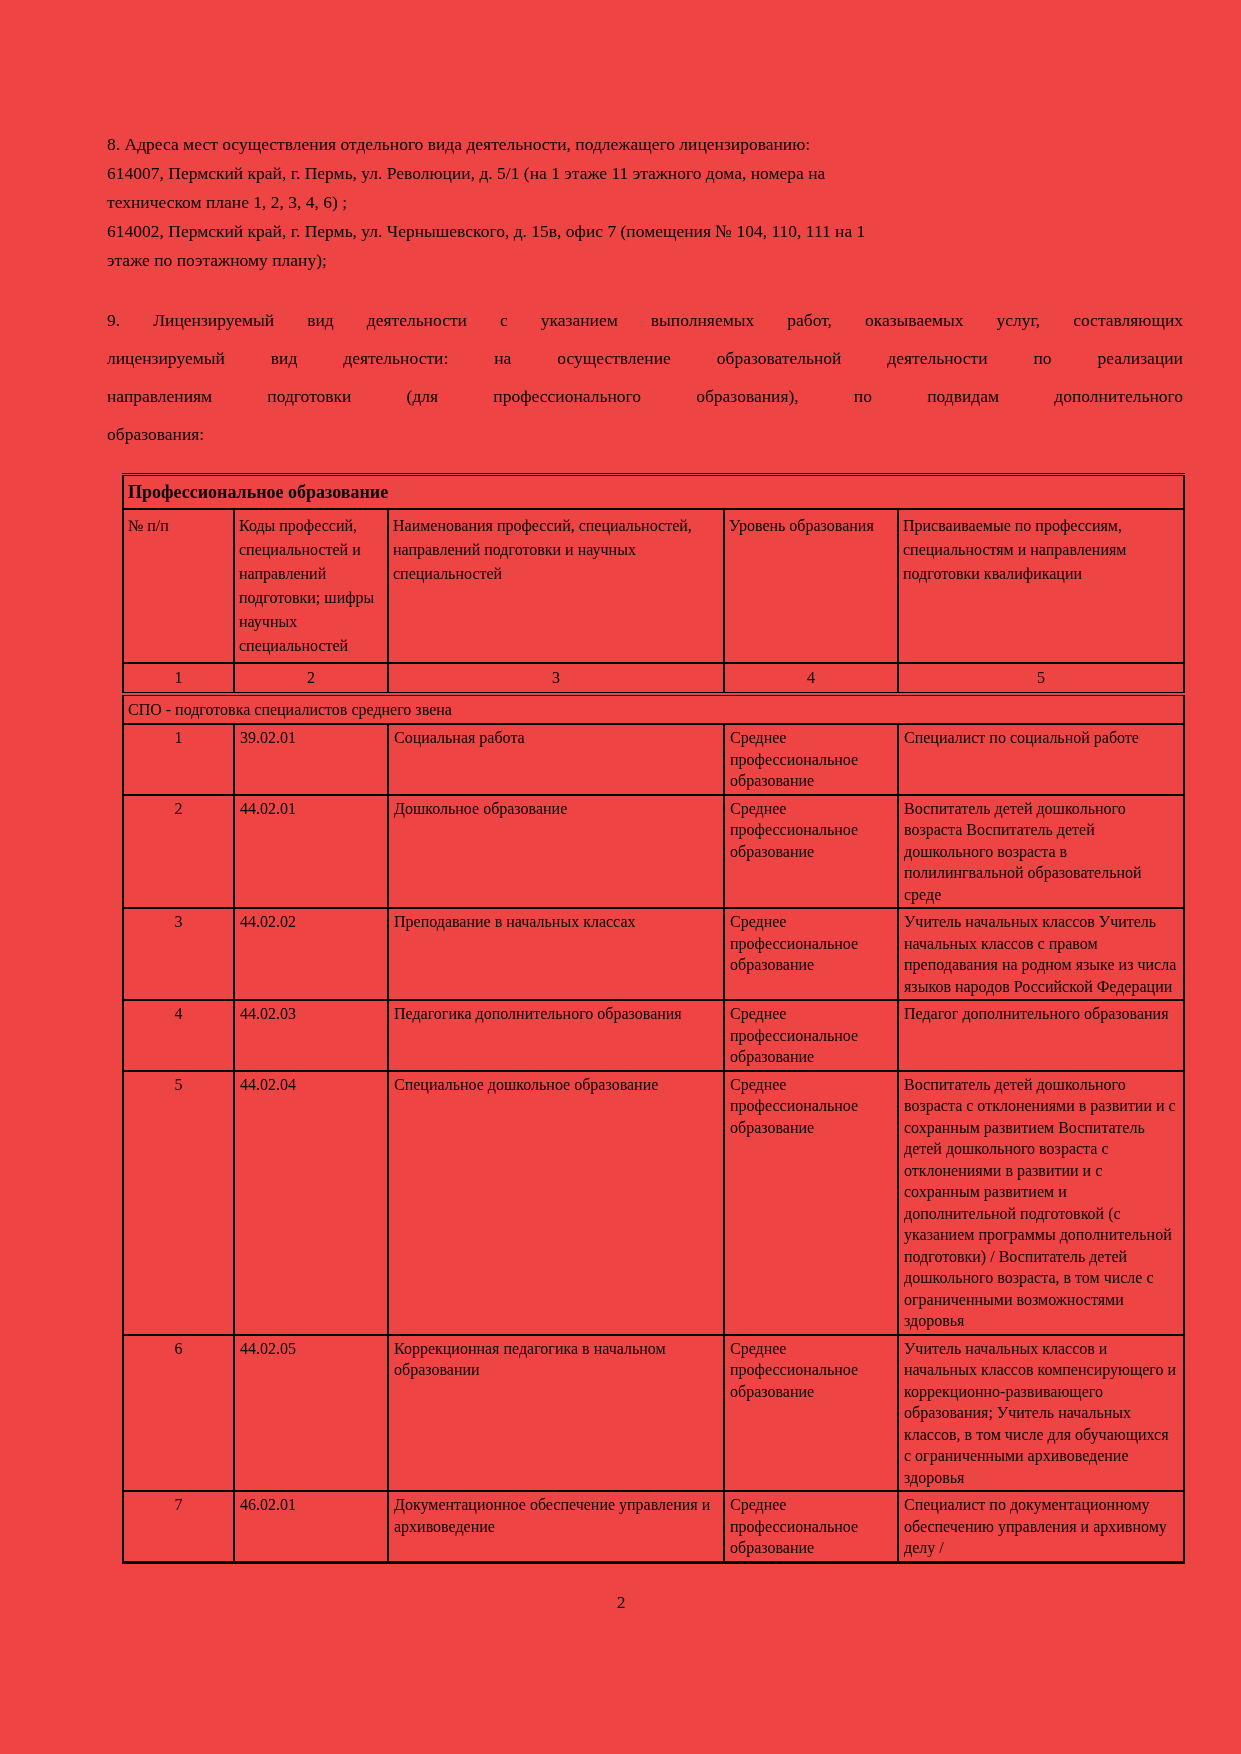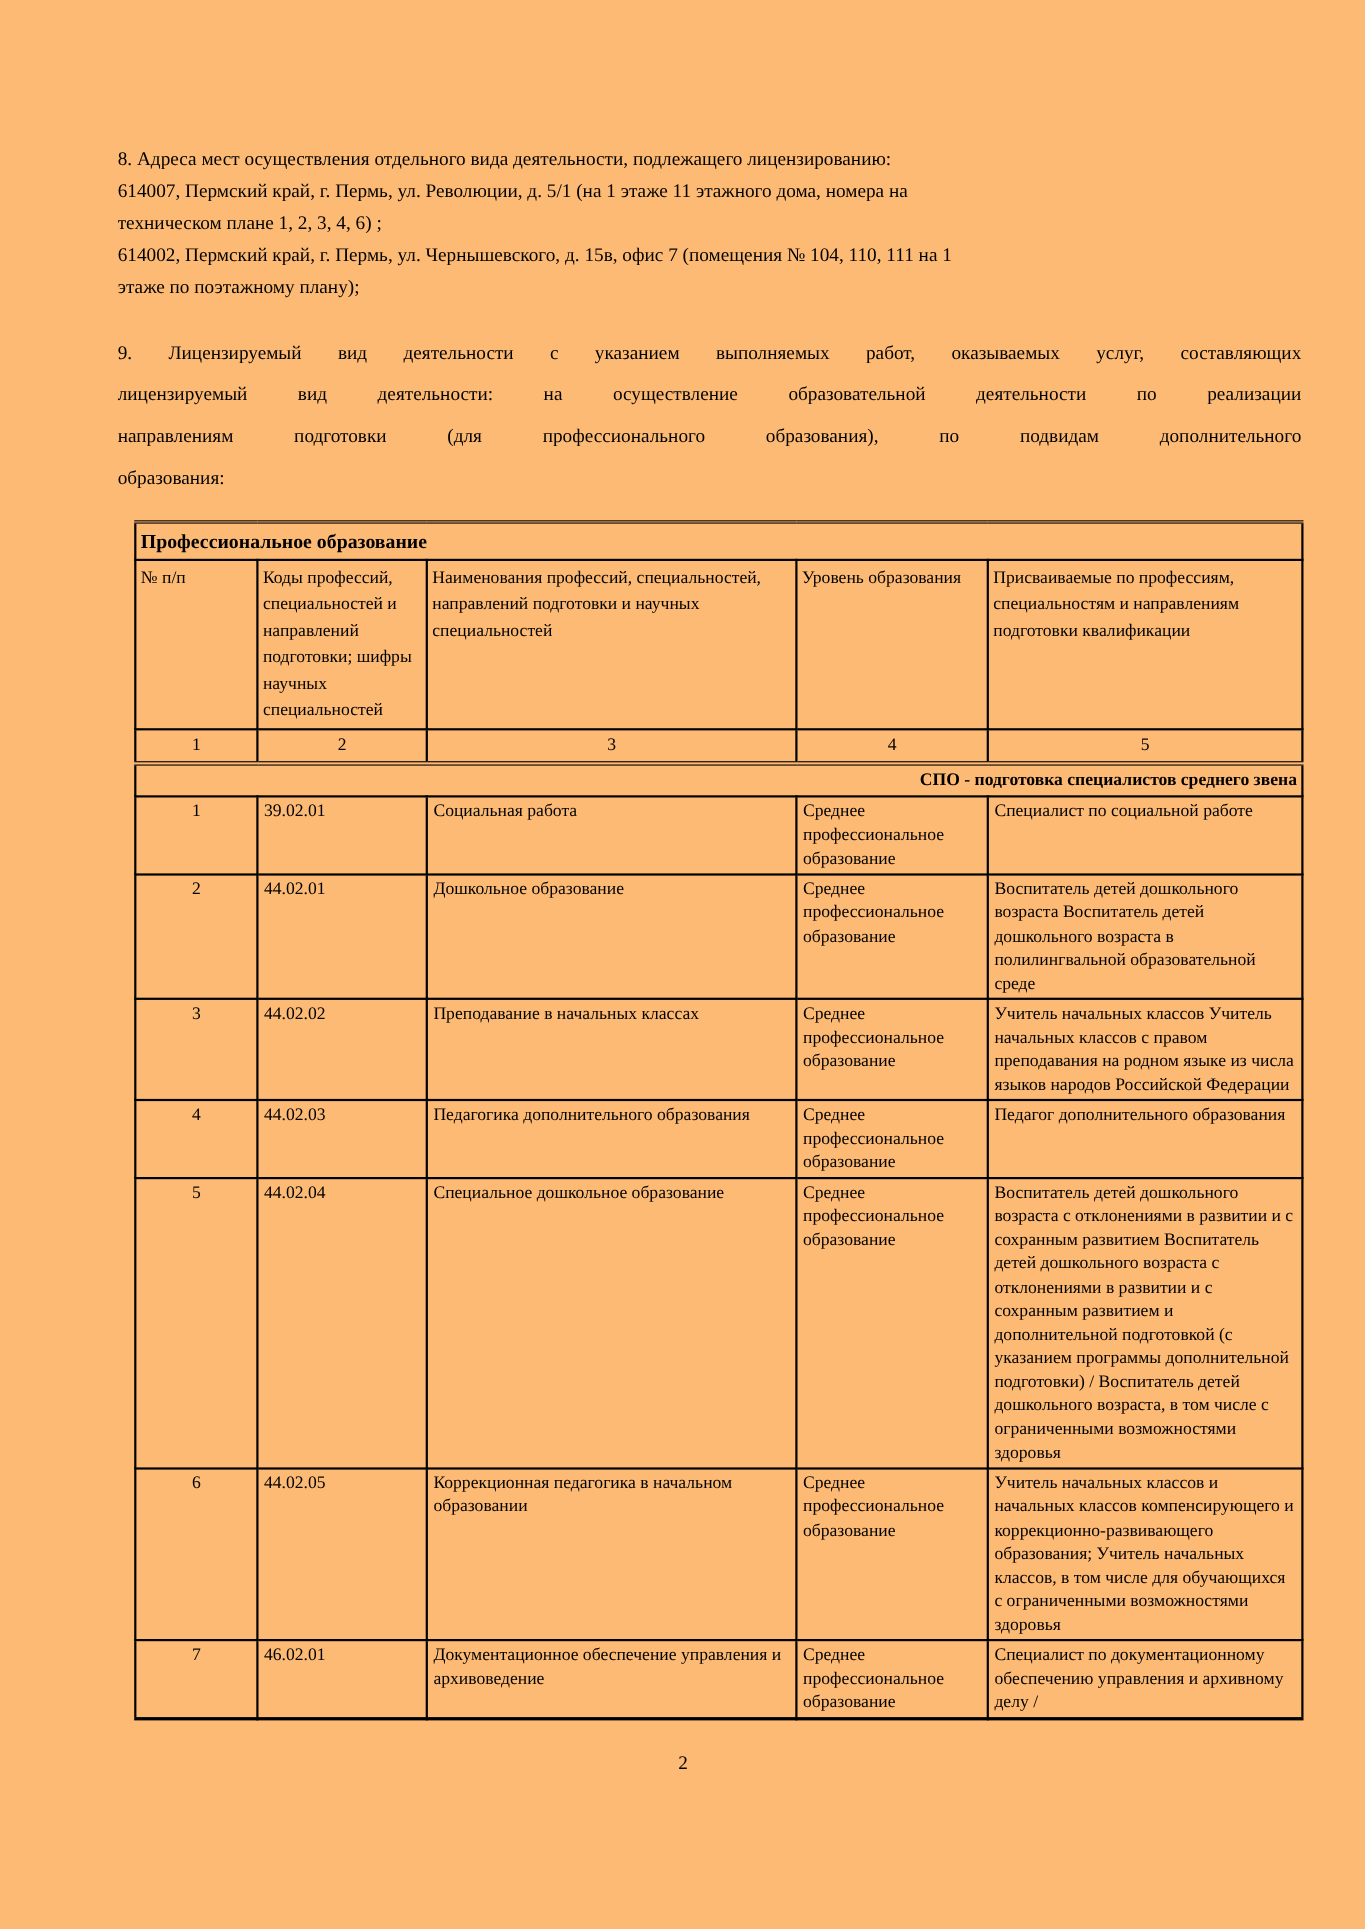--- a/index.html
+++ b/index.html
@@ -1,19 +1,19 @@
 <!DOCTYPE html>
 <html><head>
 <meta charset="utf-8">
 <style>
   html,body{margin:0;padding:0;background:#ffffff;}
   .page{
     position:relative;
     width:1241px;height:1754px;
-    background:#fdba74;color:#000000;
+    background:#ef4444;color:#000000;
     font-family:"Liberation Serif","DejaVu Serif",serif;
     overflow:hidden;
   }
   .content{position:absolute;left:107px;top:130px;width:1076px;}
   .para{font-size:17.5px;}
   .p8 .pline{line-height:29px;white-space:normal;}
   .p9{margin-top:26px;}
   .p9 .pline{line-height:38px;}
   .pline.just{text-align:justify;text-align-last:justify;}
   table.tbl{
@@ -26,21 +26,21 @@
     font-size:16px;line-height:21.5px;
     vertical-align:top;padding:2px 5px;
     word-wrap:break-word;
   }
   tr.title-row td{
     font-weight:bold;text-align:left;
     font-size:18px;line-height:26px;padding:3px 4px;
   }
   tr.hdr td{line-height:24px;padding:4px 4px;}
   tr.nums td{text-align:center;border-bottom:4px double #000;padding:3px 4px;}
-  tr.section-row td{font-weight:bold;text-align:right;padding:3px 4px;}
+  tr.section-row td{font-weight:normal;text-align:left;padding:3px 4px;}
   td.c0{text-align:center;}
   .pagenum{
     width:1028px;text-align:center;
     margin-top:26px;font-size:17.5px;line-height:24px;
   }
 </style>
 </head>
 <body>
 
 <div class="page">
@@ -125,21 +125,21 @@
             <td class="c1">44.02.04</td>
             <td class="c2">Специальное дошкольное образование</td>
             <td class="c3">Среднее профессиональное образование</td>
             <td class="c4">Воспитатель детей дошкольного возраста с отклонениями в развитии и с сохранным развитием Воспитатель детей дошкольного возраста с отклонениями в развитии и с сохранным развитием и дополнительной подготовкой (с указанием программы дополнительной подготовки) / Воспитатель детей дошкольного возраста, в том числе с ограниченными возможностями здоровья</td>
           </tr>
           <tr>
             <td class="c0">6</td>
             <td class="c1">44.02.05</td>
             <td class="c2">Коррекционная педагогика в начальном образовании</td>
             <td class="c3">Среднее профессиональное образование</td>
-            <td class="c4">Учитель начальных классов и начальных классов компенсирующего и коррекционно-развивающего образования; Учитель начальных классов, в том числе для обучающихся с ограниченными возможностями здоровья</td>
+            <td class="c4">Учитель начальных классов и начальных классов компенсирующего и коррекционно-развивающего образования; Учитель начальных классов, в том числе для обучающихся с ограниченными архивоведение здоровья</td>
           </tr>
           <tr>
             <td class="c0">7</td>
             <td class="c1">46.02.01</td>
             <td class="c2">Документационное обеспечение управления и архивоведение</td>
             <td class="c3">Среднее профессиональное образование</td>
             <td class="c4">Специалист по документационному обеспечению управления и архивному делу /</td>
           </tr>
         </tbody>
     </table>

